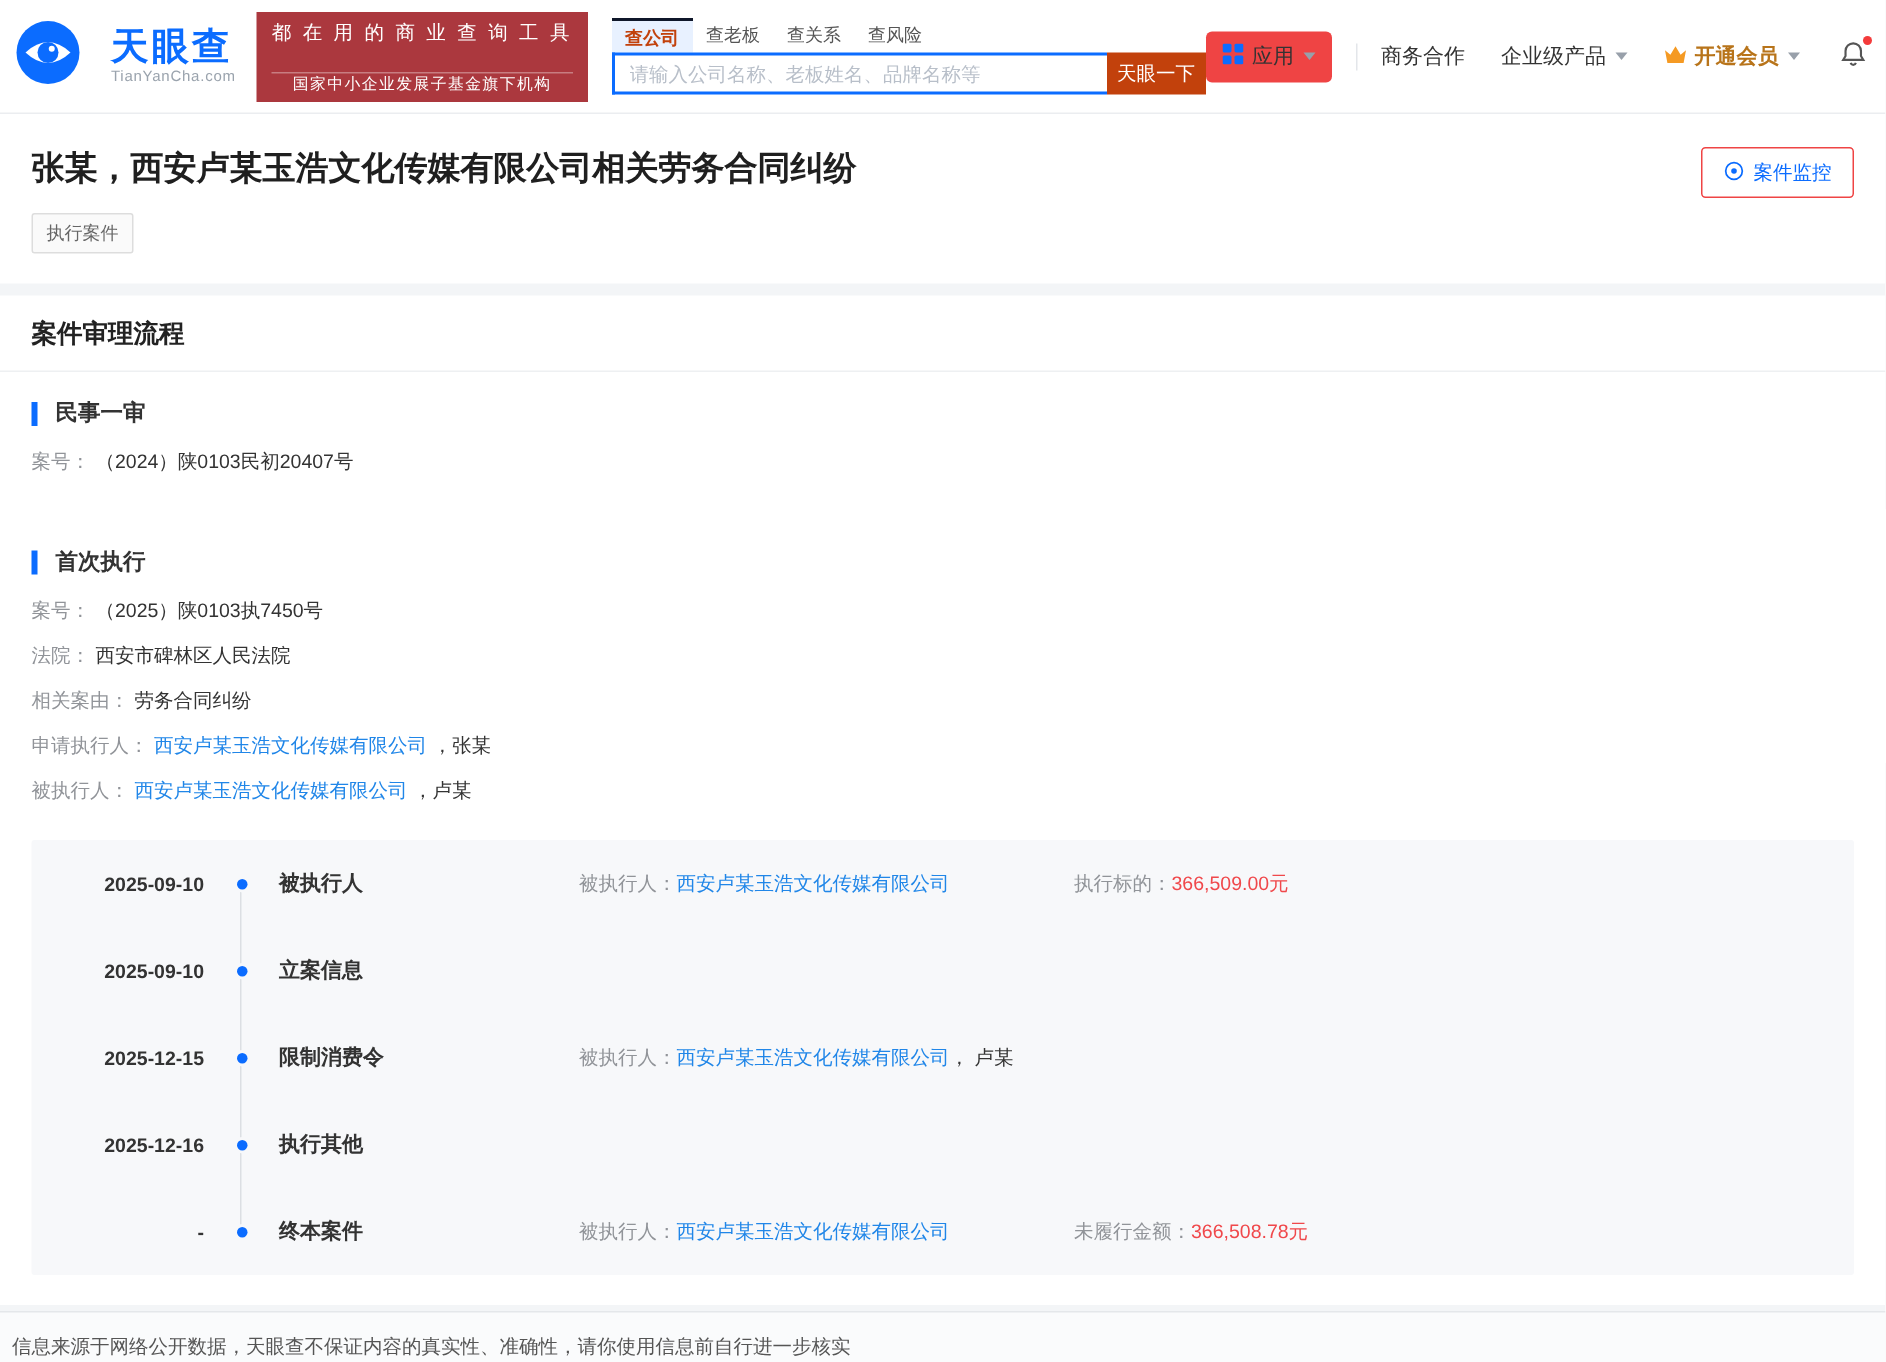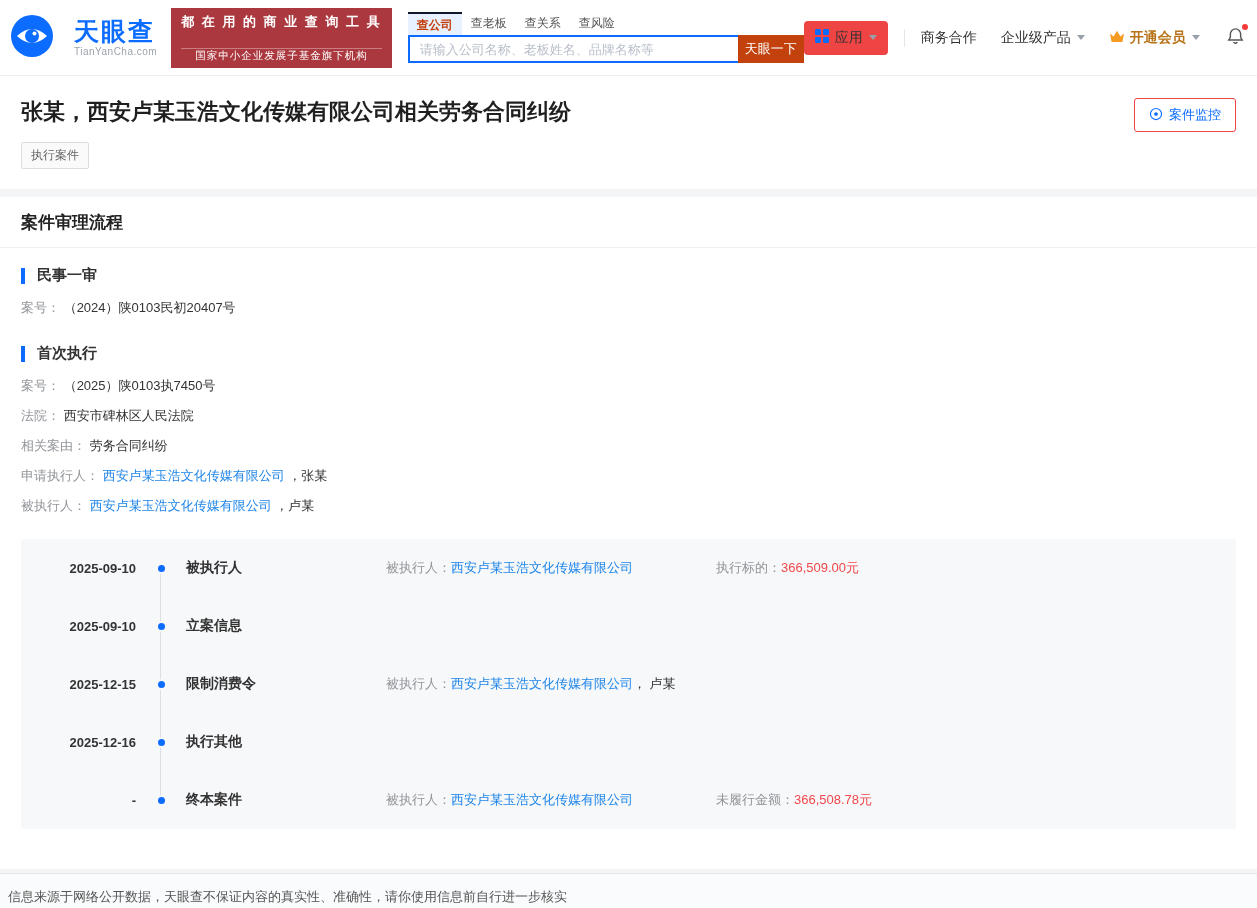--- a/index.html
+++ b/index.html
@@ -7,21 +7,21 @@
 body{background:#f3f5f7;font-family:"Liberation Sans","DejaVu Sans",sans-serif;color:#333}
 a{text-decoration:none;cursor:pointer}
 
 
 .header{height:76px;background:#fff;border-bottom:1px solid #ebedf0;display:flex;align-items:center;padding:0 10px}
 .logo{display:flex;align-items:center;cursor:pointer}
 .logo-text{margin-left:20px}
 .logo-name{color:#0b6cff;font-size:25px;font-weight:bold;line-height:26px;letter-spacing:2px}
 .logo-domain{color:#9aa3ad;font-size:10px;margin-top:2px;letter-spacing:.5px}
 .badge{margin-left:14px;background:#ab383e;color:#fff;padding:5px 10px;text-align:center;cursor:default}
-.badge-l1{font-size:13px;font-weight:bold;letter-spacing:2px;white-space:nowrap}
+.badge-l1{font-size:13px;font-weight:normal;letter-spacing:2px;white-space:nowrap}
 .badge-l2{font-size:10.5px;margin-top:17px;border-top:1px solid rgba(255,255,255,.35);padding-top:0;letter-spacing:1px;white-space:nowrap}
 .search-wrap{margin-left:16px}
 .search-tabs{display:flex;font-size:12px;align-items:flex-start;height:23px}
 .search-tab{padding:3px 9px 2px;color:#555;cursor:pointer;white-space:nowrap}
 .search-tab.active{color:#c2410c;background:#e8f1ff;border-top:2px solid #0f172a;font-weight:bold}
 .search-row{display:flex}
 .search-input{width:330px;height:28px;border:2px solid #0b6cff;border-right:none;padding:0 10px;font-size:13px;outline:none;color:#333}
 .search-input::placeholder{color:#b8bfc9}
 .search-btn{width:66px;height:28px;background:#c2410c;color:#fff;border:none;font-size:13px;cursor:pointer}
 .nav{margin-left:auto;display:flex;align-items:center;font-size:14px;white-space:nowrap}
@@ -42,21 +42,21 @@
 .case-tag{display:inline-block;margin-top:15px;font-size:12px;color:#666;border:1px solid #ddd;background:#fafafa;padding:4px 9px;border-radius:2px}
 .monitor-btn{position:absolute;right:21px;top:22px;display:flex;align-items:center;gap:6px;color:#0b6cff;border:1px solid #ef4444;border-radius:3px;padding:7px 14px;font-size:13px;background:#fff;cursor:pointer}
 
 .gap{height:8px}
 
 
 .card{background:#fff;min-height:672px}
 .card-title{font-size:17px;font-weight:bold;padding:14px 21px 13px;border-bottom:1px solid #eef0f2;color:#222}
 .card-body{padding:0 21px 20px}
 .stage-hdr{display:flex;align-items:center;margin-top:18px}
-.stage-hdr.mt-lg{margin-top:21px}
+.stage-hdr.mt-lg{margin-top:42px}
 .stage-bar{width:4px;height:16px;background:#0b6cff;margin-right:12px}
 .stage-name{font-size:15px;font-weight:bold;color:#333}
 .field{font-size:13px;line-height:30px}
 .fields{margin-top:8px}
 .field-label{color:#919499}
 .field-value{color:#333}
 .link{color:#2086e8}
 .amount{color:#f0484b}
 
 

